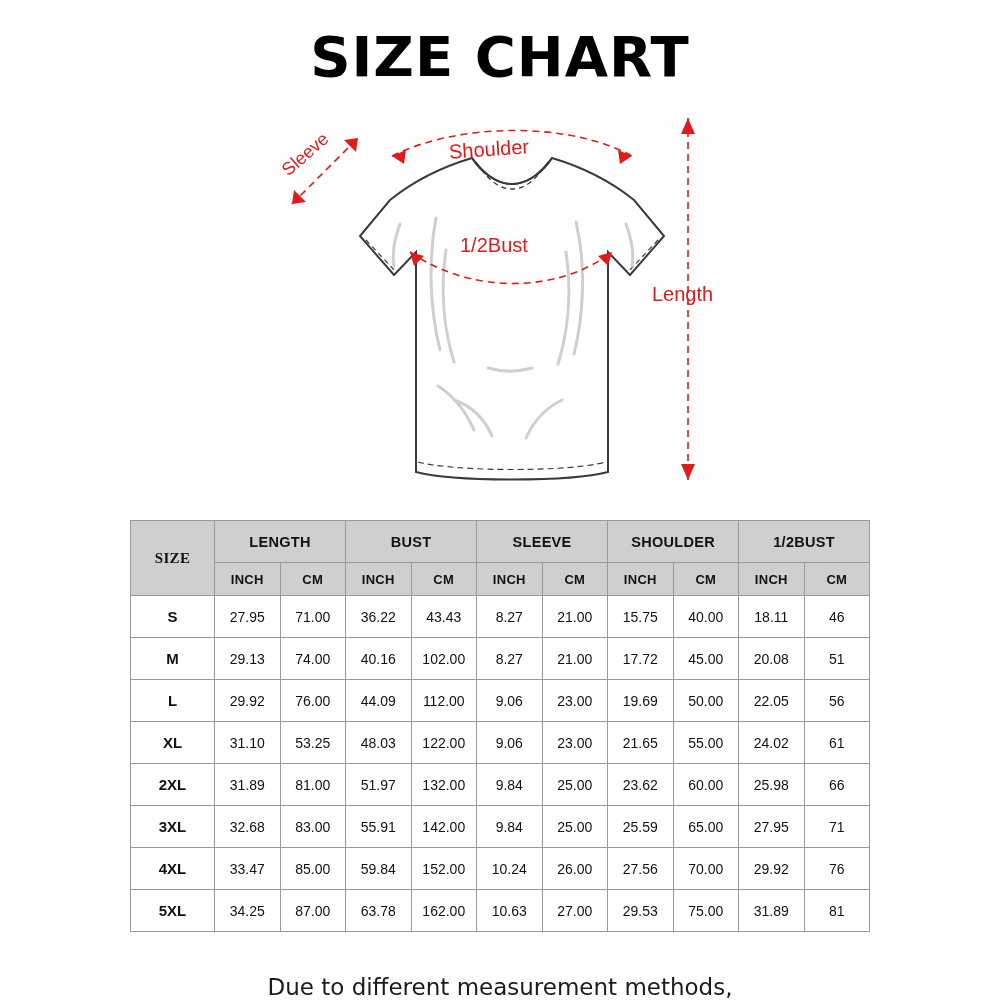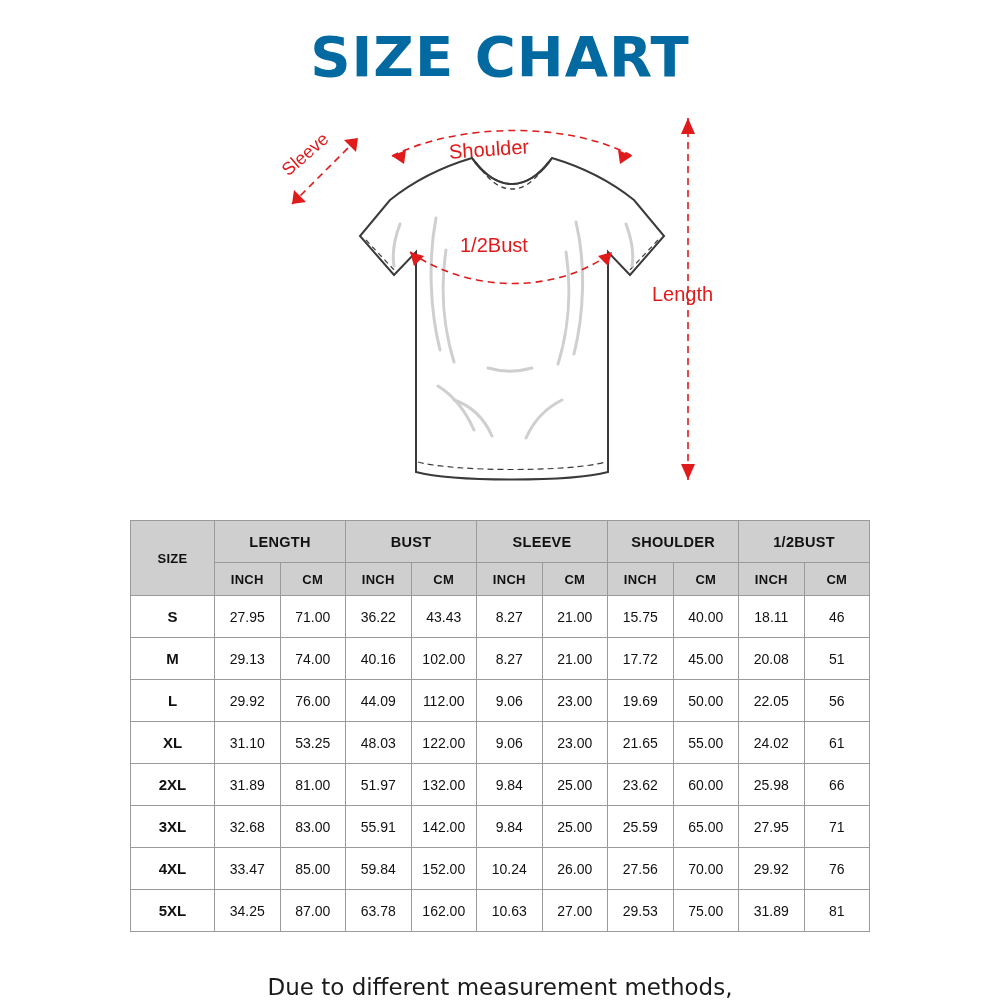--- a/index.html
+++ b/index.html
@@ -23,21 +23,21 @@
   .title {
     position: absolute;
     top: 24px;
     left: 0;
     width: 1000px;
     text-align: center;
     font-family: "DejaVu Sans", sans-serif;
     font-weight: bold;
     font-size: 56px;
     letter-spacing: 1px;
-    color: #0369a1;
+    color: #000000;
   }
   
   .illus {
     position: absolute;
     top: 100px;
     left: 240px;
     width: 520px;
     height: 400px;
   }
   .illus svg {
@@ -97,21 +97,22 @@
     background: #cfcfcf;
     font-weight: bold;
     font-size: 14.5px;
     letter-spacing: .3px;
   }
   table.size-chart thead th.sub {
     font-size: 13px;
     height: 32px;
   }
   table.size-chart thead th.size-head {
-    font-size: 13px;
+    font-size: 15px;
+    font-family: Liberation Serif, serif;
   }
   table.size-chart tbody td.size-cell {
     font-weight: bold;
     font-size: 15px;
   }
   col.c-size { width: 84px; }
   col.c-val  { width: 65.5px; }
   
   .footer {
     position: absolute;

